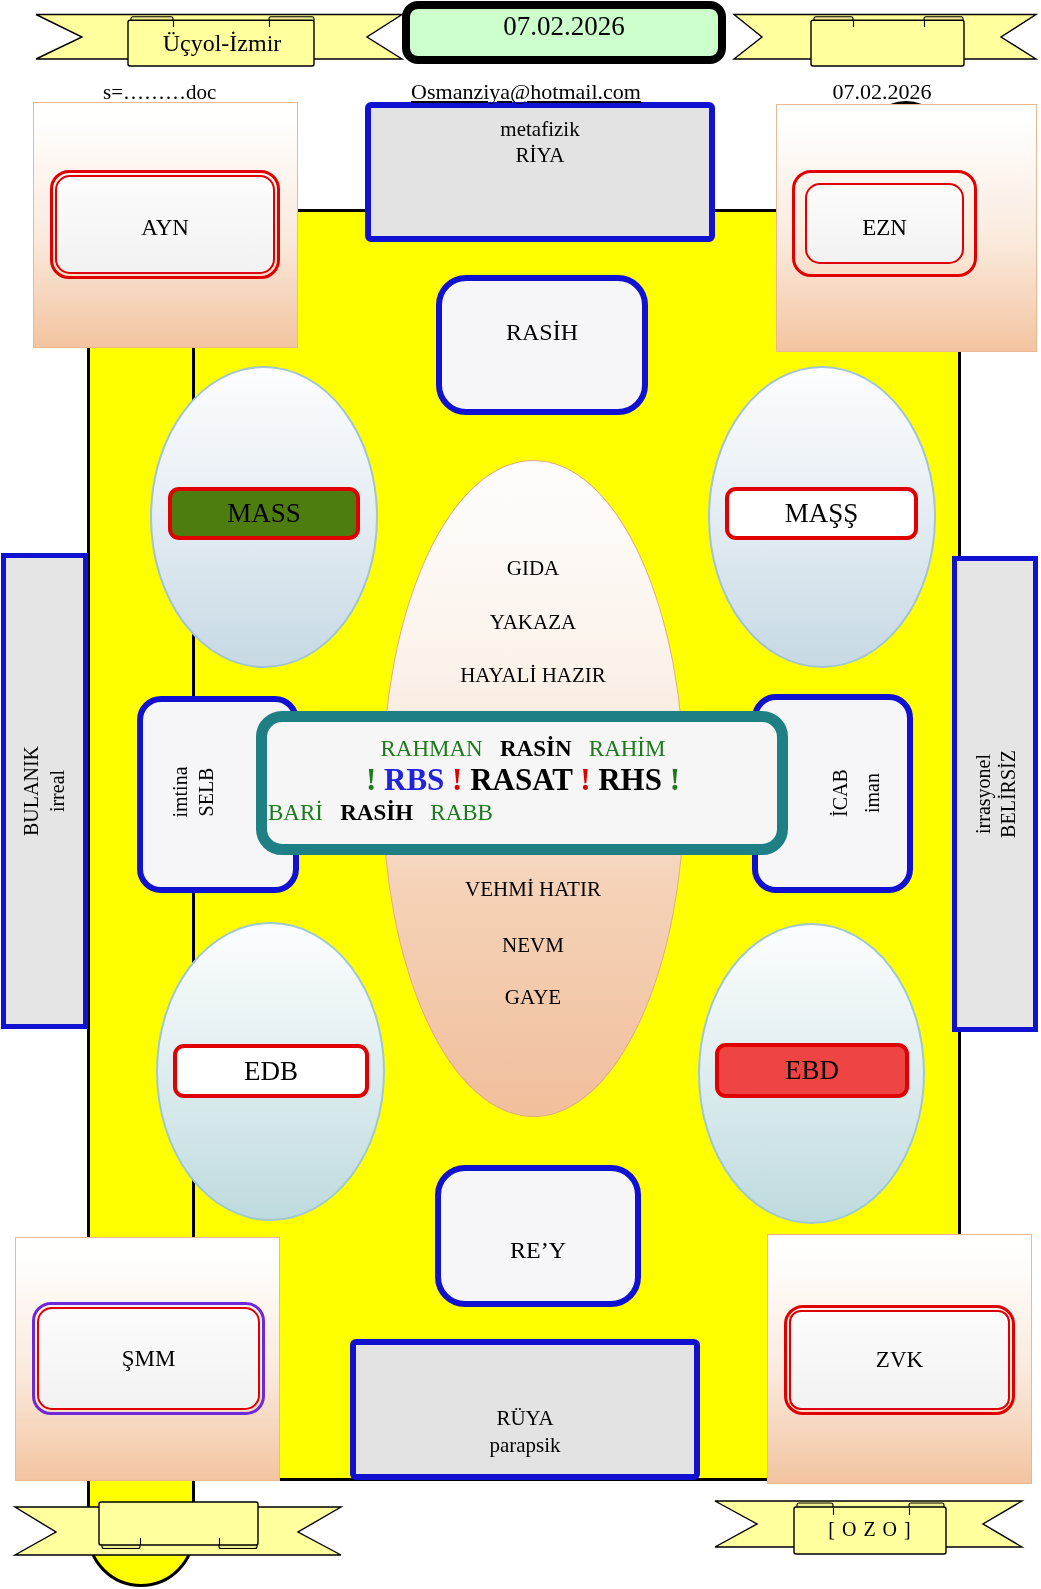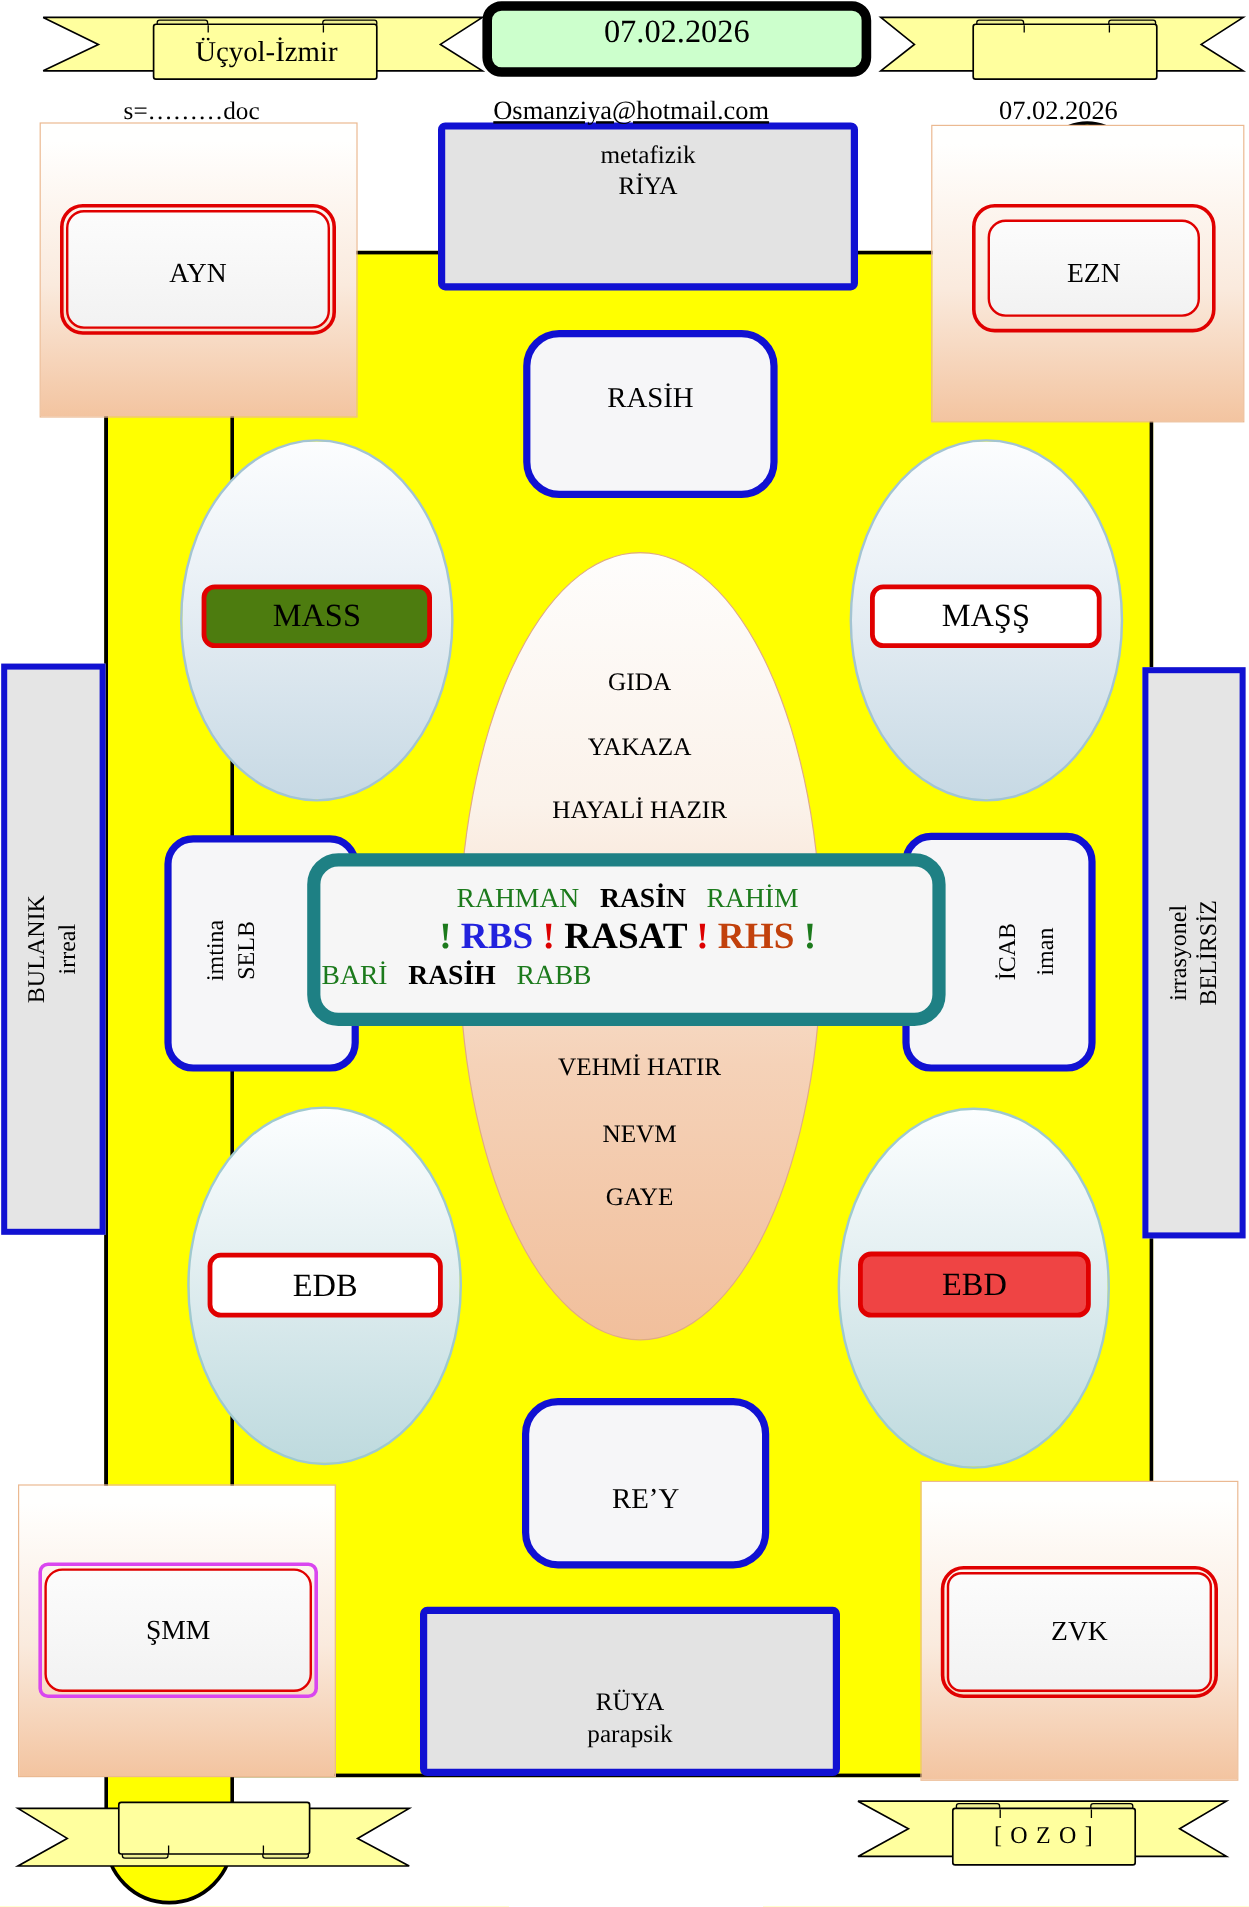--- a/index.html
+++ b/index.html
@@ -62,21 +62,21 @@
 <div class="abs" style="left:752px;top:694px;width:161px;height:199px;background:#f6f6f8;border:6px solid #1111d2;border-radius:24px;box-sizing:border-box;z-index:5;"></div>
 
 <div class="vtxt" style="left:840px;top:793px;z-index:5;">İCAB</div>
 
 <div class="vtxt" style="left:872px;top:793px;z-index:5;">iman</div>
 
 <div class="abs" style="left:256px;top:711px;width:532px;height:144px;background:#f6f6f6;border:11px solid #1e8084;border-radius:26px;box-sizing:border-box;z-index:6;"></div>
 
 <div class="abs" style="left:268px;top:736px;width:510px;text-align:center;font-size:23px;z-index:6;color:#1c7a1c;">RAHMAN&nbsp;&nbsp; <b style="color:#000;">RASİN</b> &nbsp;&nbsp;RAHİM</div>
 
-<div class="abs" style="left:268px;top:762px;width:510px;text-align:center;font-size:31px;font-weight:bold;z-index:6;"><span style="color:#1c7a1c;">!</span> <span style="color:#2222dd;">RBS</span> <span style="color:#dd0000;">!</span> <span>RASAT</span> <span style="color:#dd0000;">!</span> <span style="color:#c2410c;">RHS</span> <span style="color:#1c7a1c;">!</span></div>
+<div class="abs" style="left:268px;top:762px;width:510px;text-align:center;font-size:31px;font-weight:bold;z-index:6;"><span style="color:#1c7a1c;">!</span> <span style="color:#2222dd;">RBS</span> <span style="color:#dd0000;">!</span> <span>RASAT</span> <span style="color:#dd0000;">!</span> <span style="color:#000000;">RHS</span> <span style="color:#1c7a1c;">!</span></div>
 
 <div class="abs" style="left:268px;top:800px;width:510px;font-size:23px;z-index:6;color:#1c7a1c;">BARİ&nbsp;&nbsp; <b style="color:#000;">RASİH</b> &nbsp;&nbsp;RABB</div>
 
 <div class="abs" style="left:365px;top:102px;width:350px;height:140px;background:#e3e3e3;border:6px solid #1111d2;border-radius:6px;box-sizing:border-box;z-index:6;text-align:center;font-size:21px;line-height:26px;padding-top:8px;">metafizik<br>RİYA</div>
 
 <div class="abs" style="left:350px;top:1339px;width:350px;height:141px;background:#e3e3e3;border:6px solid #1111d2;border-radius:6px;box-sizing:border-box;z-index:6;text-align:center;font-size:21px;line-height:27px;padding-top:60px;">RÜYA<br>parapsik</div>
 
 <div class="abs" style="left:1px;top:553px;width:87px;height:476px;background:#e5e5e5;border:5px solid #1111d2;box-sizing:border-box;z-index:6;"></div>
 
 <div class="vtxt" style="left:31px;top:791px;z-index:6;">BULANIK</div>
@@ -90,27 +90,27 @@
 <div class="vtxt" style="left:1008px;top:794px;z-index:6;">BELİRSİZ</div>
 
 <div class="abs" style="left:33px;top:102px;width:265px;height:246px;background:linear-gradient(#fffffe 6%,#faeadd 55%,#f3c4a0);border:1.5px solid #ebb991;box-sizing:border-box;z-index:7;"></div>
 
 <div class="abs" style="left:50px;top:170px;width:230px;height:109px;border:3px solid #e00000;border-radius:19px;box-sizing:border-box;z-index:7;padding:2px;">
     <div class="ctr" style="width:100%;height:100%;border:2px solid #e00000;border-radius:15px;box-sizing:border-box;background:linear-gradient(#fcfcfc,#f2f2f2);font-size:23px;padding-top:6px;">AYN</div>
   </div>
 
 <div class="abs" style="left:776px;top:104px;width:261px;height:248px;background:linear-gradient(#fffffe 6%,#faeadd 55%,#f3c4a0);border:1.5px solid #ebb991;box-sizing:border-box;z-index:7;"></div>
 
-<div class="abs" style="left:792px;top:170px;width:203px;height:107px;border:3px solid #e00000;border-radius:19px;box-sizing:border-box;z-index:7;padding:10px;margin-left:18px;">
+<div class="abs" style="left:792px;top:170px;width:185px;height:107px;border:3px solid #e00000;border-radius:19px;box-sizing:border-box;z-index:7;padding:10px;">
     <div class="ctr" style="width:100%;height:100%;border:2px solid #e00000;border-radius:15px;box-sizing:border-box;background:linear-gradient(#fcfcfc,#f2f2f2);font-size:23px;padding-top:8px;">EZN</div>
   </div>
 
 <div class="abs" style="left:15px;top:1237px;width:265px;height:244px;background:linear-gradient(#fffffe 6%,#faeadd 55%,#f3c4a0);border:1.5px solid #ebb991;box-sizing:border-box;z-index:7;"></div>
 
-<div class="abs" style="left:32px;top:1302px;width:233px;height:113px;border:3px solid #d946ef;border-radius:8px;box-sizing:border-box;z-index:7;padding:2px;">
+<div class="abs" style="left:32px;top:1302px;width:233px;height:113px;border:3px solid #6d28d9;border-radius:19px;box-sizing:border-box;z-index:7;padding:2px;">
     <div class="ctr" style="width:100%;height:100%;border:2px solid #e00000;border-radius:15px;box-sizing:border-box;background:linear-gradient(#fcfcfc,#f2f2f2);font-size:23px;">ŞMM</div>
   </div>
 
 <div class="abs" style="left:767px;top:1234px;width:265px;height:250px;background:linear-gradient(#fffffe 6%,#faeadd 55%,#f3c4a0);border:1.5px solid #ebb991;box-sizing:border-box;z-index:7;"></div>
 
 <div class="abs" style="left:784px;top:1305px;width:231px;height:110px;border:3px solid #e00000;border-radius:19px;box-sizing:border-box;z-index:7;padding:2px;">
     <div class="ctr" style="width:100%;height:100%;border:2px solid #e00000;border-radius:12px;box-sizing:border-box;background:linear-gradient(#fcfcfc,#f2f2f2);font-size:23px;">ZVK</div>
   </div>
 
 <div class="abs" style="left:103px;top:80px;font-size:21px;z-index:8;">s=………doc</div>

